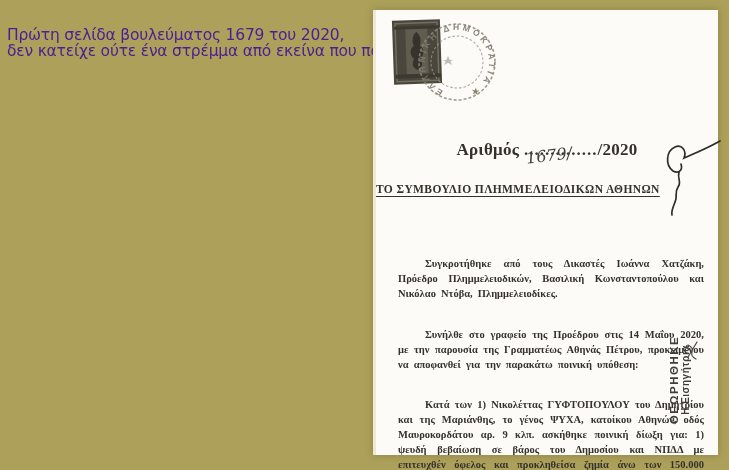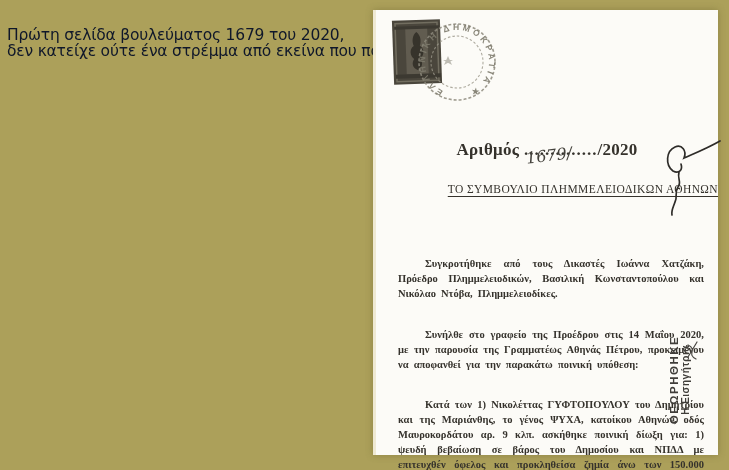--- a/index.html
+++ b/index.html
@@ -8,21 +8,21 @@
     position: relative;
     background: #aca05a;
     font-family: "DejaVu Sans", sans-serif;
   }
 
   
   .caption {
     position: absolute;
     left: 7px;
     top: 27px;
-    color: #0f172a;
+    color: #4c1d95;
     font-size: 15.5px;
     line-height: 16px;
     letter-spacing: -0.2px;
   }
   .caption div { white-space: nowrap; }
 
   
   .doc {
     position: absolute;
     left: 373px;
@@ -62,23 +62,23 @@
     color: #44423c;
     transform: rotate(-7deg);
   }
 
   
   .doc-title {
     position: absolute;
     top: 173px;
     left: 0;
     width: 100%;
-    text-align: right;
+    text-align: left;
     font-size: 11.5px;
-    font-weight: 400;
+    font-weight: 700;
     letter-spacing: 0.4px;
     text-decoration: underline;
     text-underline-offset: 3px;
   }
 
   
   .doc-body {
     position: absolute;
     top: 221px;
     left: 22px;

